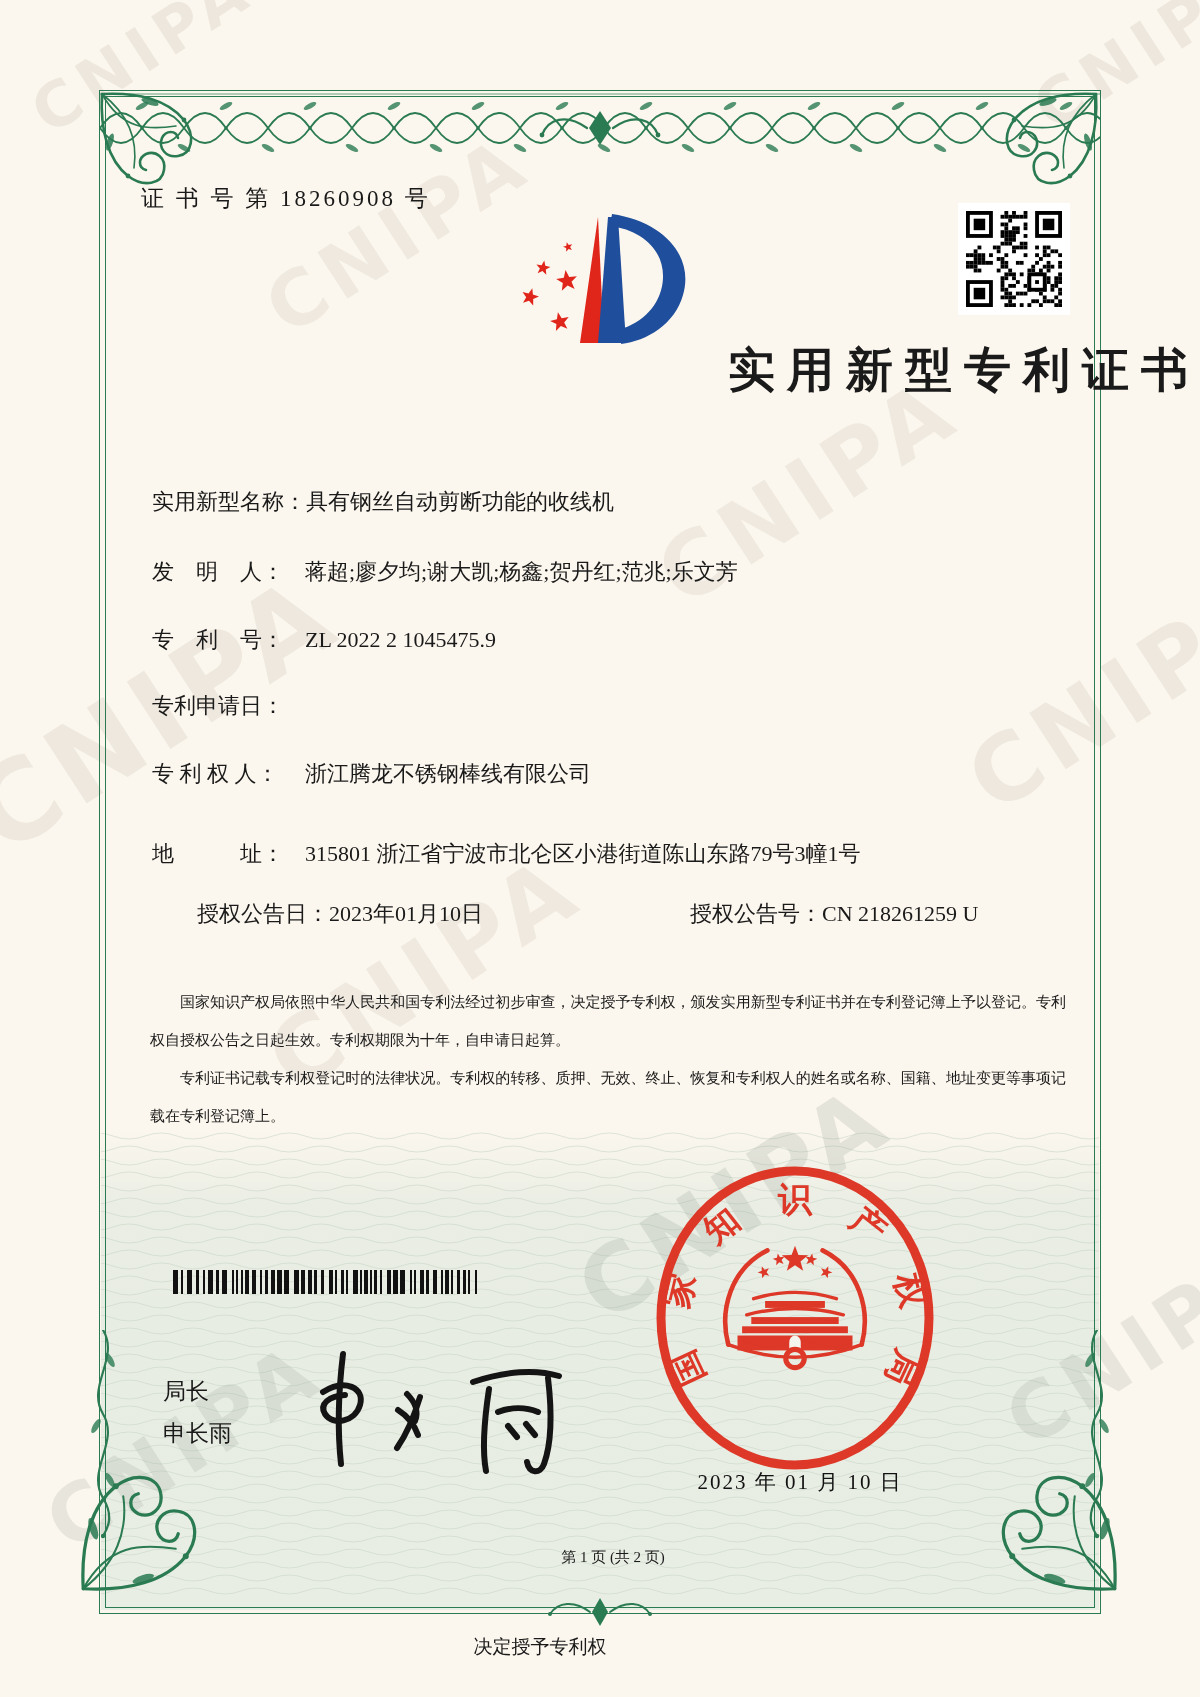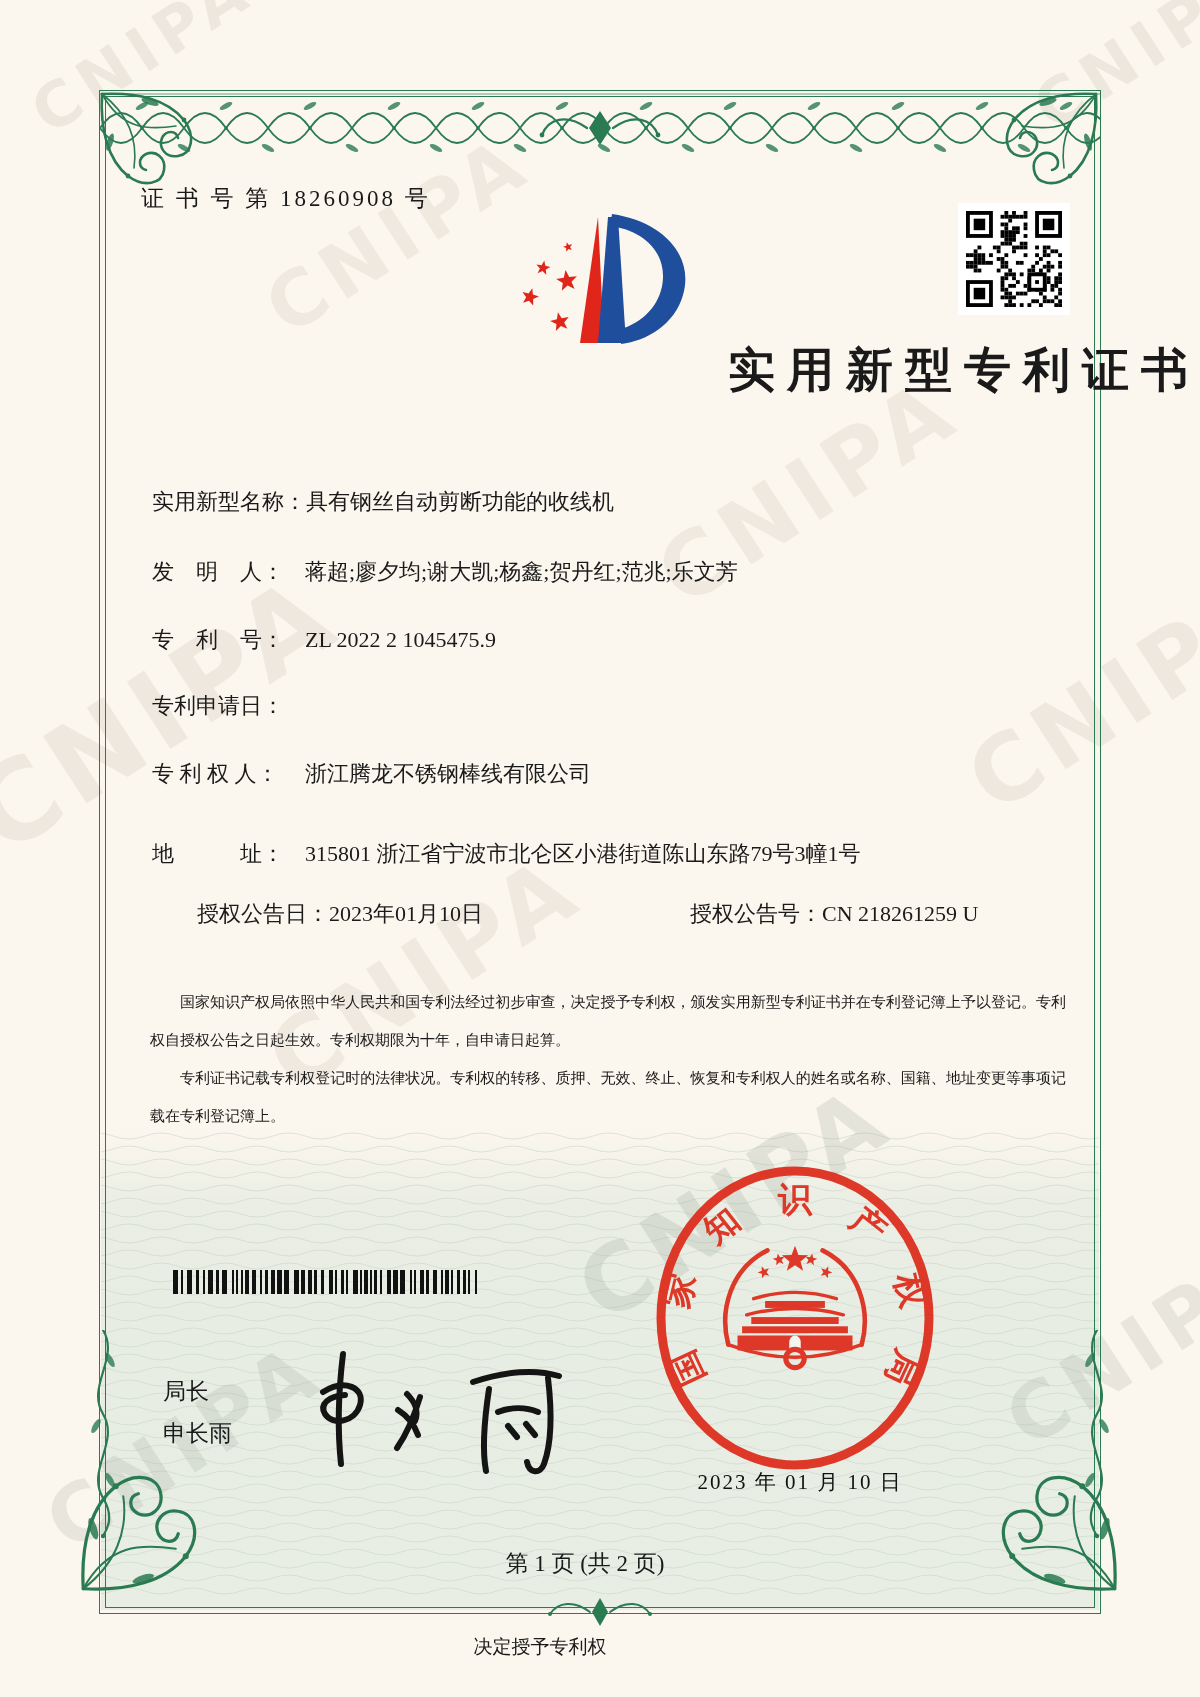--- a/index.html
+++ b/index.html
@@ -46,21 +46,21 @@
   .sig-label{position:absolute;left:163px;font-family:Liberation Sans, sans-serif;
              font-weight:500;font-size:23px;z-index:6;}
   .signature{position:absolute;left:285px;top:1342px;z-index:7;}
   .seal{position:absolute;left:645px;top:1158px;z-index:6;opacity:.95;}
   .seal text{fill:var(--seal-red);font-weight:700;font-family:"Liberation Serif",serif;}
   .seal .ring{stroke:var(--seal-red);fill:none;}
   .seal .emb-f{fill:var(--seal-red);stroke:none;}
   .seal .emb-s{stroke:var(--seal-red);fill:none;stroke-linecap:round;}
   .sealdate{position:absolute;left:655px;top:1468px;width:290px;text-align:center;font-size:21px;
             letter-spacing:2px;color:#111;z-index:8;}
-  .pagefoot{position:absolute;left:0;top:1548px;width:1170px;text-align:center;font-size:23px;z-index:6;}
+  .pagefoot{position:absolute;left:0;top:1548px;width:1170px;text-align:center;font-size:15px;z-index:6;padding-left:28px;}
   .contnote{position:absolute;left:0;top:1634px;width:1080px;text-align:center;font-size:19px;z-index:6;}
 </style>
 </head>
 <body>
 
 <div class="page">
 
   <div class="greenzone"></div>
   <svg class="waves" id="waves" width="998" height="480">
       <path d="M-20,8 q16,-6 32,0 q16,6 32,0 q16,-6 32,0 q16,6 32,0 q16,-6 32,0 q16,6 32,0 q16,-6 32,0 q16,6 32,0 q16,-6 32,0 q16,6 32,0 q16,-6 32,0 q16,6 32,0 q16,-6 32,0 q16,6 32,0 q16,-6 32,0 q16,6 32,0 q16,-6 32,0 q16,6 32,0 q16,-6 32,0 q16,6 32,0 q16,-6 32,0 q16,6 32,0 q16,-6 32,0 q16,6 32,0 q16,-6 32,0 q16,6 32,0 q16,-6 32,0 q16,6 32,0 q16,-6 32,0 q16,6 32,0 q16,-6 32,0 q16,6 32,0 q16,-6 32,0 q16,6 32,0" fill="none" stroke="#c7d4c4" stroke-width="1" opacity=".55"></path>

